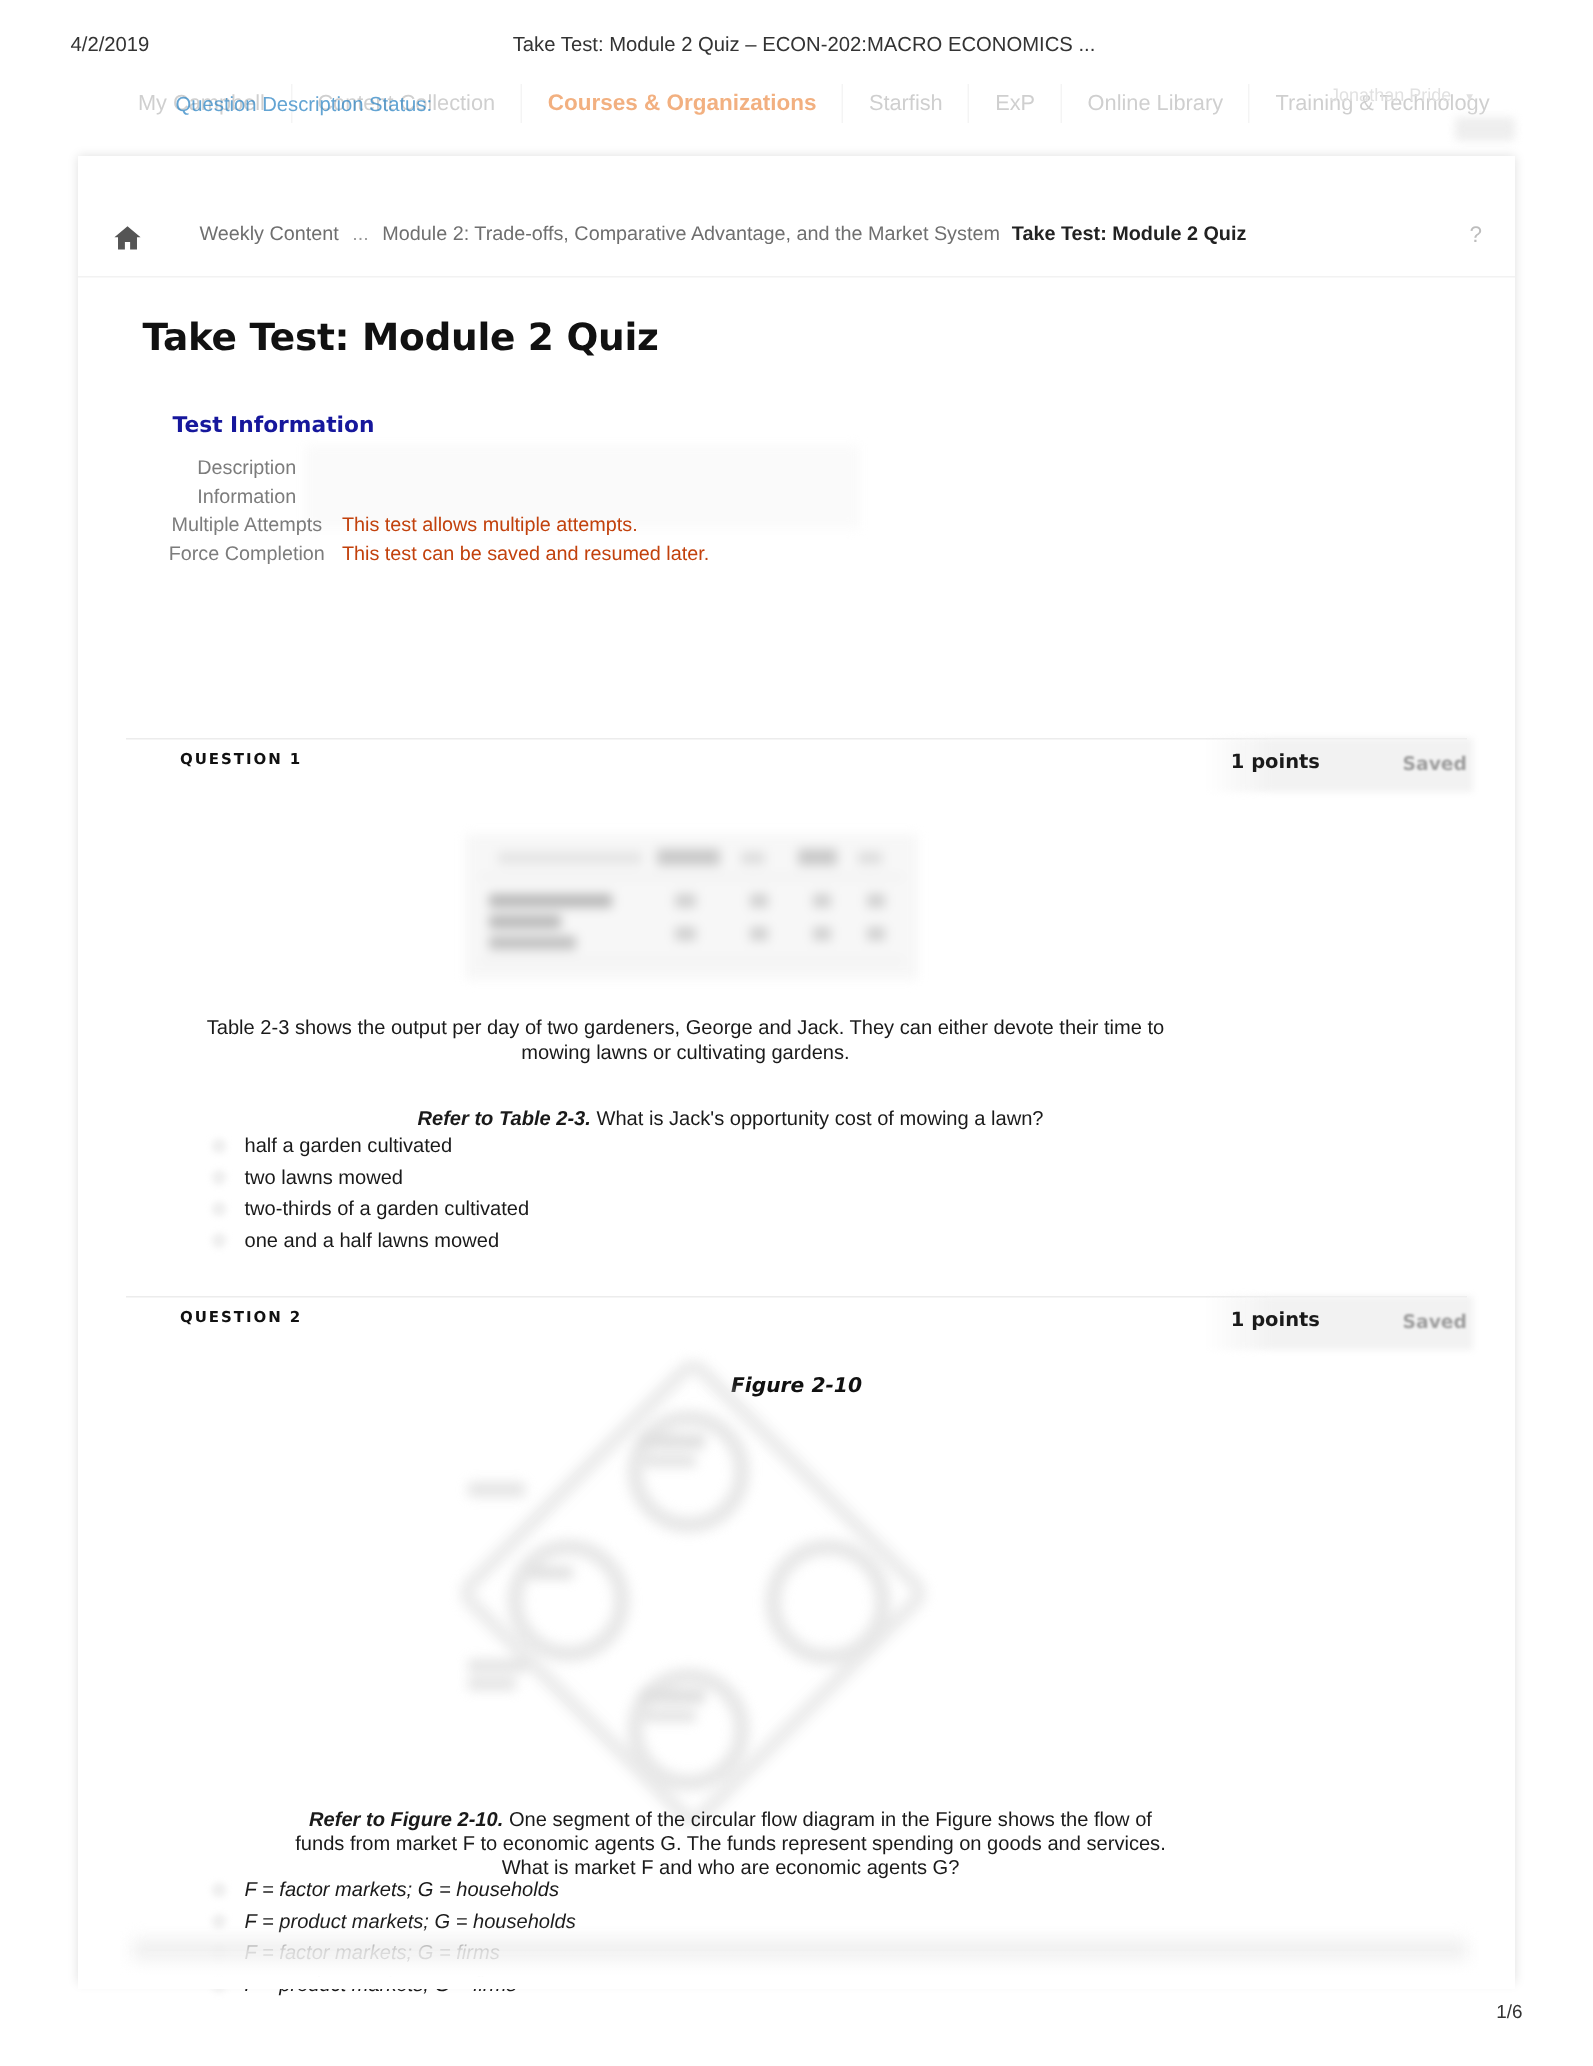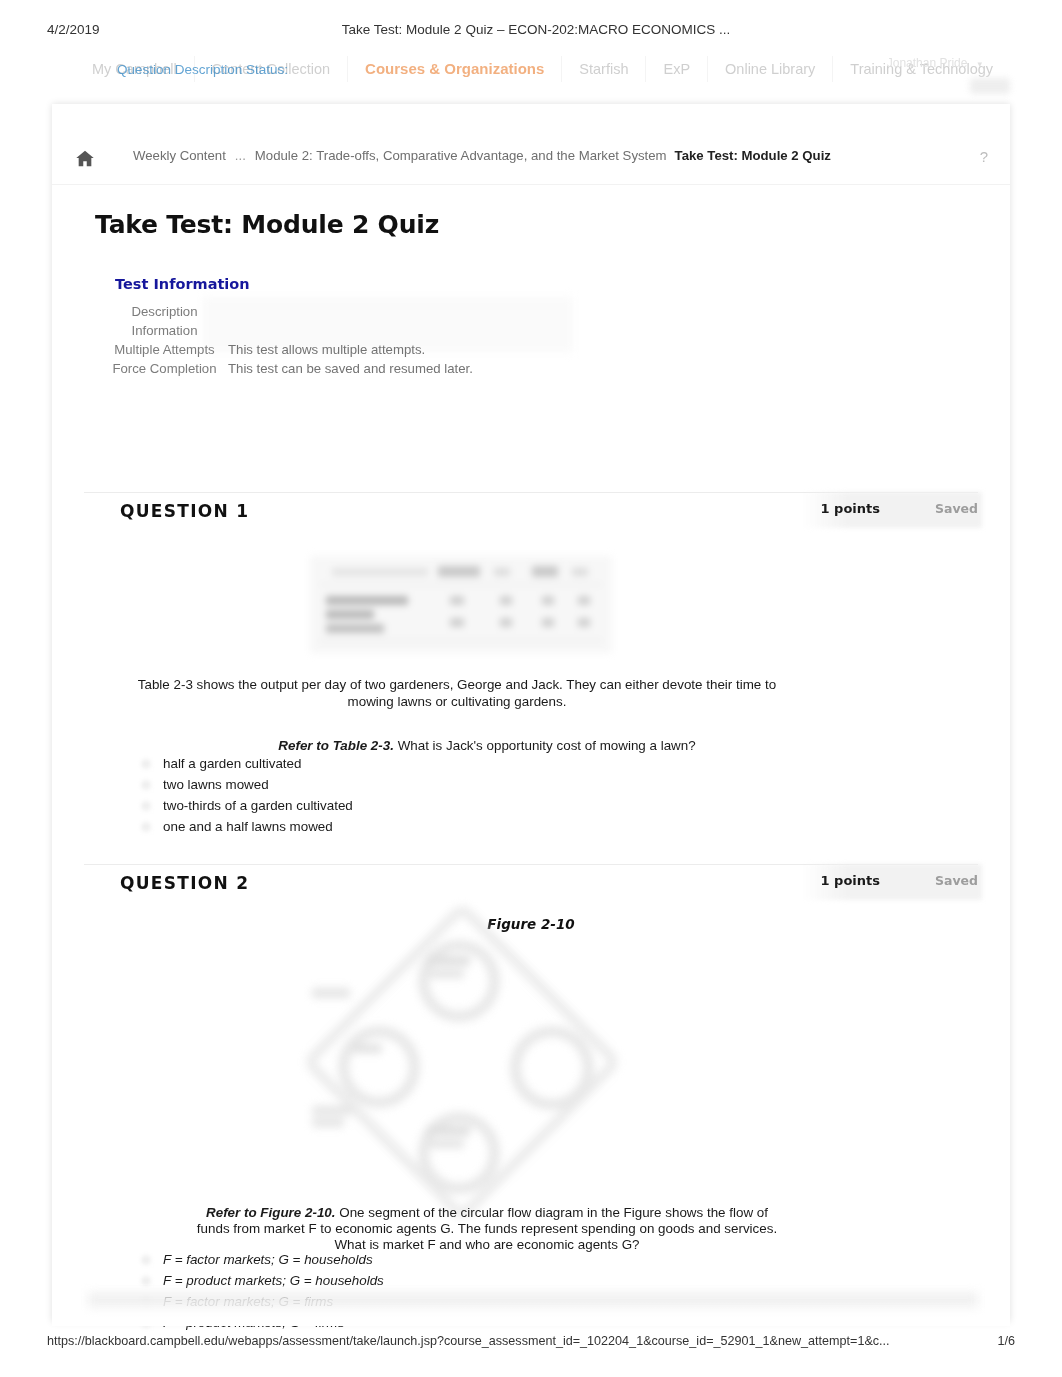--- a/index.html
+++ b/index.html
@@ -204,21 +204,21 @@
     line-height: 19px;
     white-space: nowrap;
   }
   .ti-label {
     width: 113px;
     text-align: center;
     color: #7c7c7c;
   }
   .ti-value {
     margin-left: 7px;
-    color: #737373;
+    color: #c2410c;
   }
   .ti-ghost {
     position: absolute;
     left: 108px;
     top: 21px;
     width: 370px;
     height: 55px;
     background: #fafafa;
     filter: blur(4px);
   }
@@ -239,21 +239,21 @@
     top: 0;
     width: 958px;
     height: 36px;
   }
   .q-label {
     position: absolute;
     left: 68px;
     top: 9px;
     font-family: "DejaVu Sans", sans-serif;
     font-weight: bold;
-    font-size: 17px;
+    font-size: 10px;
     letter-spacing: 1.3px;
     color: #111;
   }
   .q-points {
     position: absolute;
     right: 130px;
     top: 9px;
     font-family: "DejaVu Sans", sans-serif;
     font-weight: bold;
     font-size: 13px;
@@ -567,15 +567,14 @@
   <div class="answer-row"><span class="answer-radio"></span><span>F = factor markets; G = households</span></div>
   <div class="answer-row"><span class="answer-radio"></span><span>F = product markets; G = households</span></div>
   <div class="answer-row"><span class="answer-radio"></span><span>F = factor markets; G = firms</span></div>
   <div class="answer-row"><span class="answer-radio"></span><span>F = product markets; G = firms</span></div>
 </div>
 
 <div class="bottom-shade"></div>
 <div class="bottom-fade"></div>
 
 <div class="print-footer">
-  <div class="footer-url">https://blackboard.campbell.edu/webapps/assessment/take/launch.jsp?course_assessment_id=_102204_1&amp;course_id=_52901_1&amp;new_attempt=1&amp;c...</div>
   <div class="footer-page">1/6</div>
 </div>
 
 </body></html>

